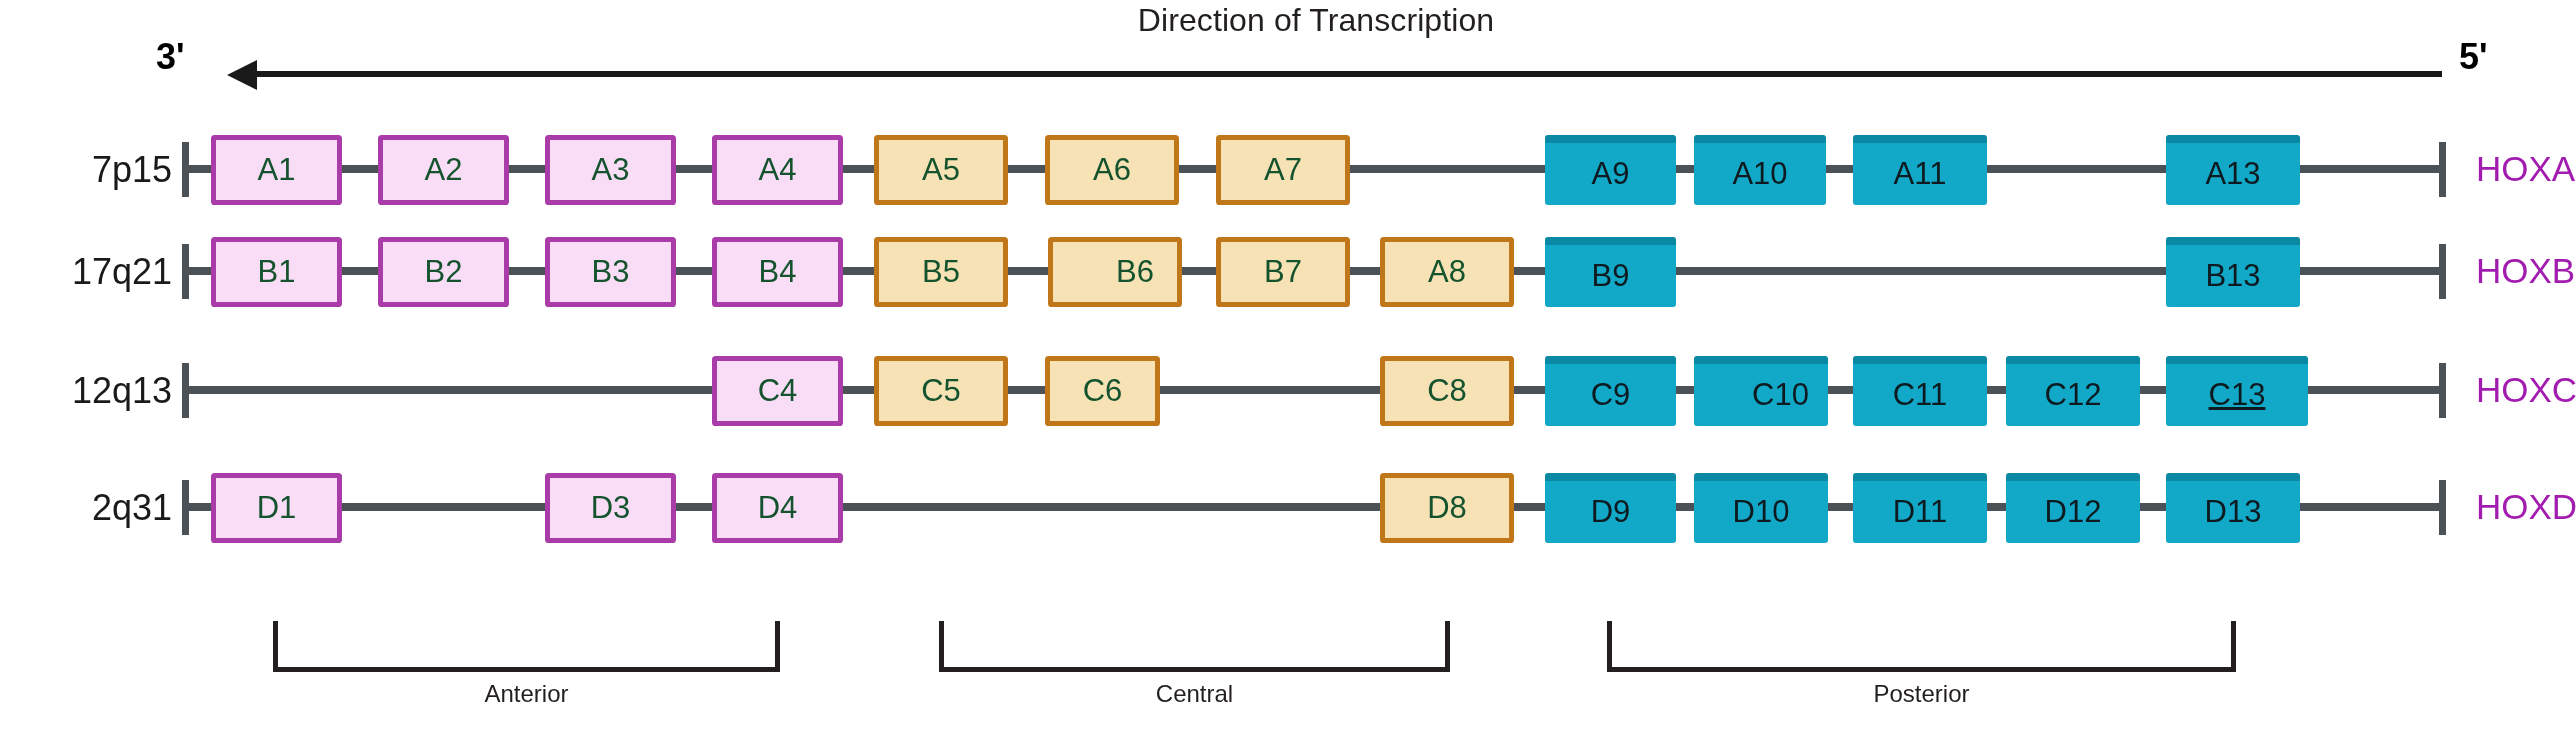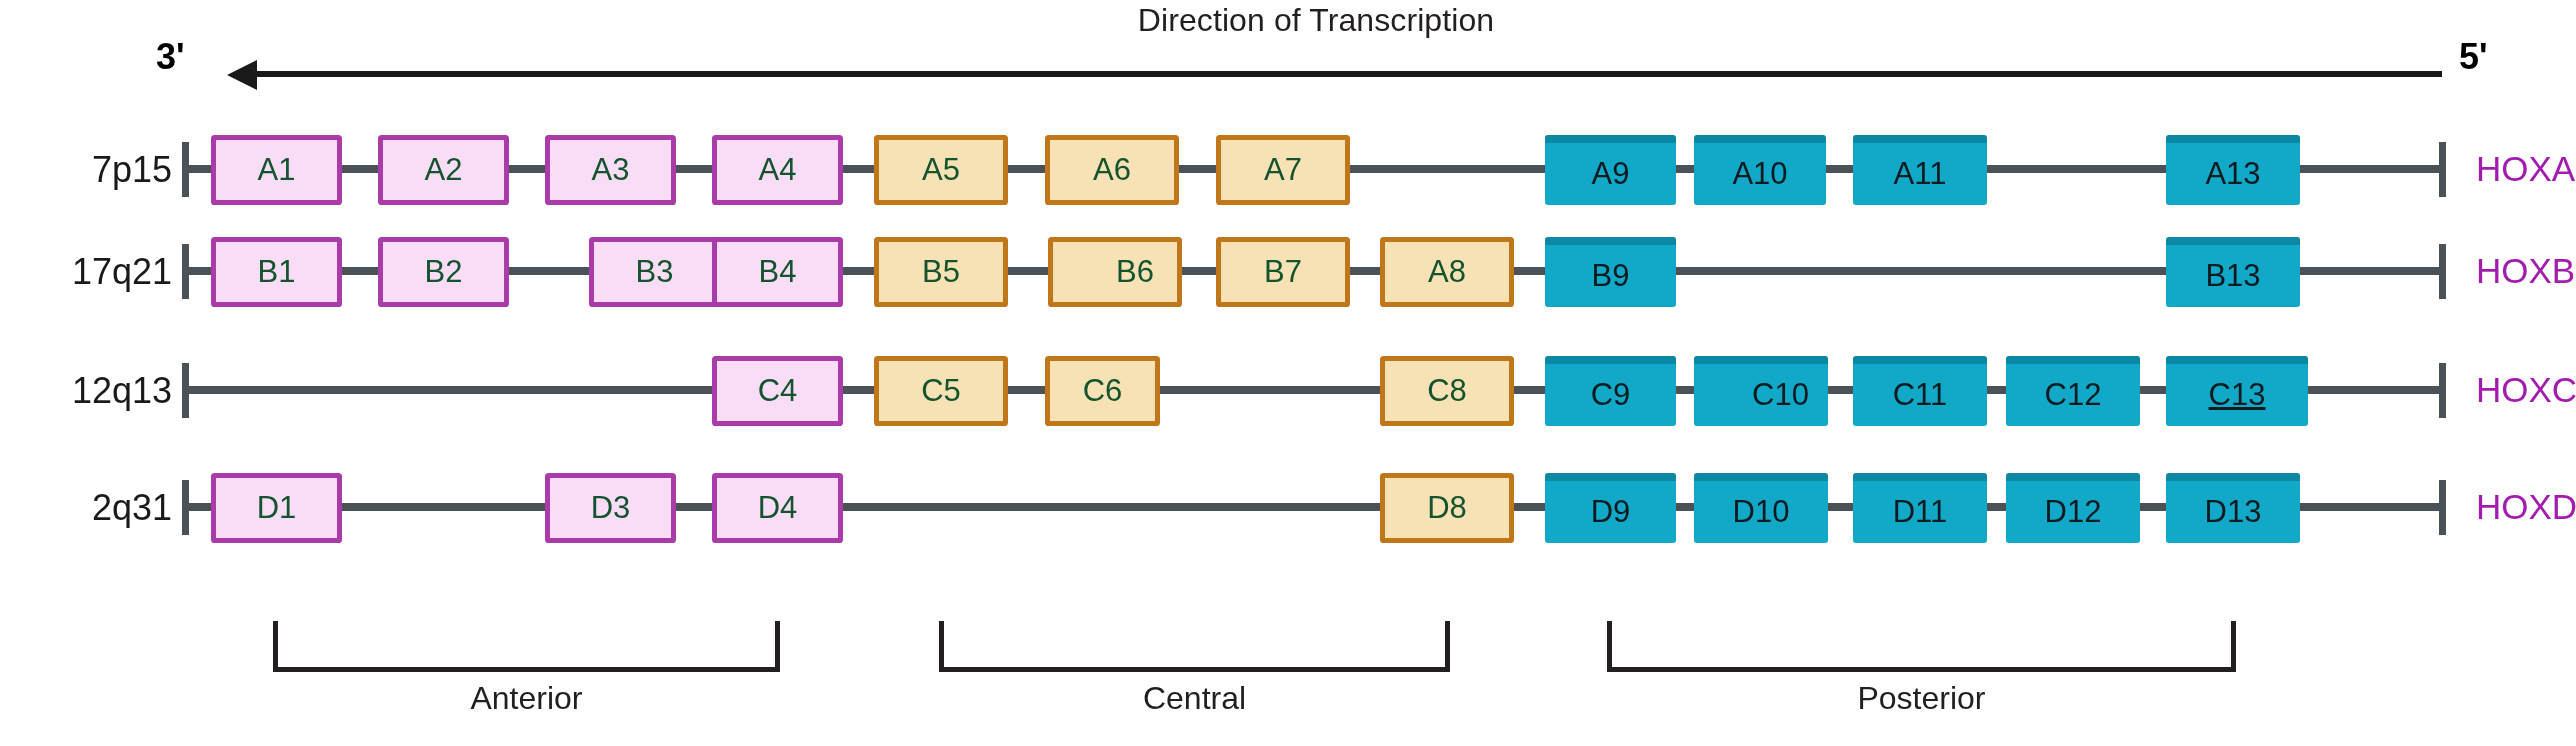--- a/index.html
+++ b/index.html
@@ -53,21 +53,21 @@
     background:#f7e2b5;border:5.8px solid #c07719;border-radius:3.6px;
   }
   .gene.posterior{
     background:#12a8c8;border:none;border-top:8.7px solid #0b88a4;border-radius:2.9px;
     color:#0d1b20;
   }
 
   
   .bracket{position:absolute;height:51px;border:5.1px solid #231f20;border-top:none;box-sizing:border-box;}
   .bracket-label{
-    position:absolute;text-align:center;font-size:32px;color:#231f20;white-space:nowrap;
+    position:absolute;text-align:center;font-size:24px;color:#231f20;white-space:nowrap;
   }
 </style>
 </head>
 <body>
 
 <div id="stage">
 
   <div id="arrow-title">Direction of Transcription</div>
   <div id="prime3">3'</div>
   <div id="prime5">5'</div>
@@ -93,21 +93,21 @@
         <div class="gene posterior" style="left: 2166px; width: 134px;">A13</div>
         <div class="row-name">HOXA</div>
       </div>
       <div class="row" style="top: 235px;">
         <div class="row-chrom">17q21</div>
         <div class="cap cap-l"></div>
         <div class="spine"></div>
         <div class="cap cap-r"></div>
         <div class="gene anterior" style="left: 211px; width: 131px;">B1</div>
         <div class="gene anterior" style="left: 378px; width: 131px;">B2</div>
-        <div class="gene anterior" style="left: 545px; width: 131px; margin-left: 44px;">B3</div>
+        <div class="gene anterior" style="left: 545px; width: 131px;">B3</div>
         <div class="gene anterior" style="left: 712px; width: 131px;">B4</div>
         <div class="gene central" style="left: 874px; width: 134px;">B5</div>
         <div class="gene central" style="left: 1048px; width: 134px; padding-left: 40px;">B6</div>
         <div class="gene central" style="left: 1216px; width: 134px;">B7</div>
         <div class="gene central" style="left: 1380px; width: 134px;">A8</div>
         <div class="gene posterior" style="left: 1545px; width: 131px;">B9</div>
         <div class="gene posterior" style="left: 2166px; width: 134px;">B13</div>
         <div class="row-name">HOXB</div>
       </div>
       <div class="row" style="top: 354px;">

